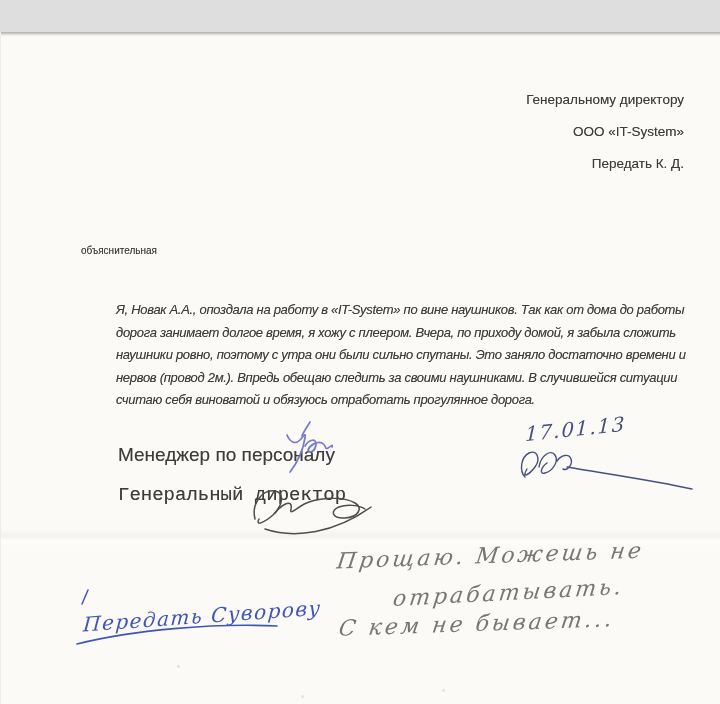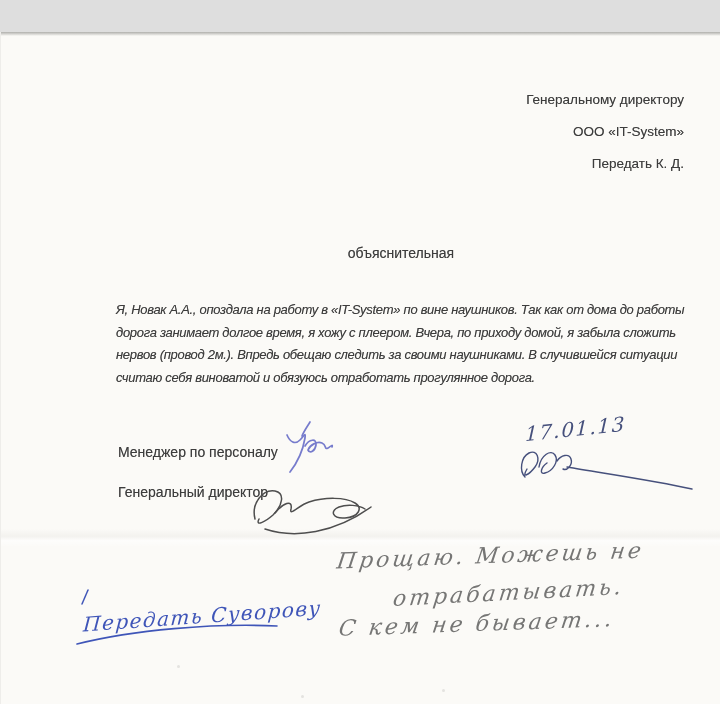--- a/index.html
+++ b/index.html
@@ -32,33 +32,33 @@
 
   .typed { color:#3d3d3d; text-shadow:0 0 0.5px rgba(70,70,70,0.55); }
 
   .header {
     position:absolute; top:52px; right:36px;
     text-align:right; font-size:13.5px; line-height:32px;
   }
 
   .title {
     position:absolute; top:213px; left:80px; width:640px;
-    text-align:center; font-size:14px;
+    text-align:left; font-size:10px;
   }
 
   .body-text {
     position:absolute; left:115px; top:267px;
     font-size:13px; line-height:22.5px; letter-spacing:-0.3px;
     white-space:nowrap;
     font-style:italic;
   }
 
-  .sig-label { position:absolute; font-size:14px; }
+  .sig-label { position:absolute; font-size:19px; }
   .label-manager  { left:117px; top:412px; }
-  .label-director { left:117px; top:452px; }
+  .label-director { left:117px; top:452px;font-family:Liberation Mono, monospace; }
 
   .hw { font-family:"DejaVu Serif", serif; font-style:italic; position:absolute; white-space:nowrap; }
 
   .hw-date {
     left:524px; top:385px; font-size:20px; letter-spacing:1.5px;
     color:#46507c; transform:rotate(-6deg) skewX(-8deg);
   }
 
   .hw-note { font-size:22px; letter-spacing:3px; color:#6b6b6b; opacity:0.92; }
   .note-l1 { left:336px; top:511px; transform:rotate(-2deg) skewX(-10deg); }
@@ -91,20 +91,21 @@
     <div>Генеральному директору</div>
     <div>ООО «IT-System»</div>
     <div>Передать К. Д.</div>
   </div>
 
   <div class="title typed">объяснительная</div>
 
   <div class="body-text typed">
     <div>Я, Новак А.А., опоздала на работу в «IT-System» по вине наушников. Так как от дома до работы</div>
     <div>дорога занимает долгое время, я хожу с плеером. Вчера, по приходу домой, я забыла сложить</div>
+    <div>наушники ровно, поэтому с утра они были сильно спутаны.  Это заняло достаточно времени и</div>
     <div>нервов (провод  2м.). Впредь обещаю следить за своими наушниками. В случившейся ситуации</div>
     <div>считаю себя виноватой и обязуюсь отработать прогулянное дорога.</div>
   </div>
 
   <div class="sig-label label-manager typed">Менеджер по персоналу</div>
 
   <svg class="sig-svg svg-manager" width="58" height="58" viewBox="0 0 58 58">
     <g fill="none" stroke="#767bcc" stroke-width="1.7" stroke-linecap="round">
       <path d="M33,3 C30,8 27,12 25,17"></path>
       <path d="M10,16 C13,23 18,26 23,21 C27,17 29,12 28,19 C26,31 20,44 13,53"></path>

